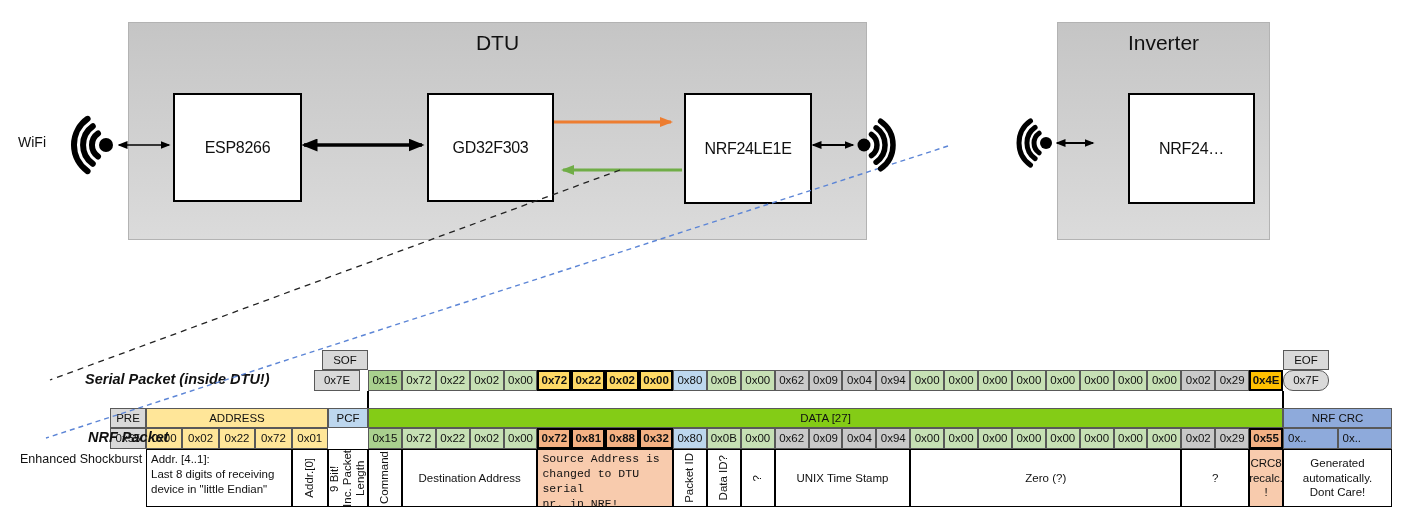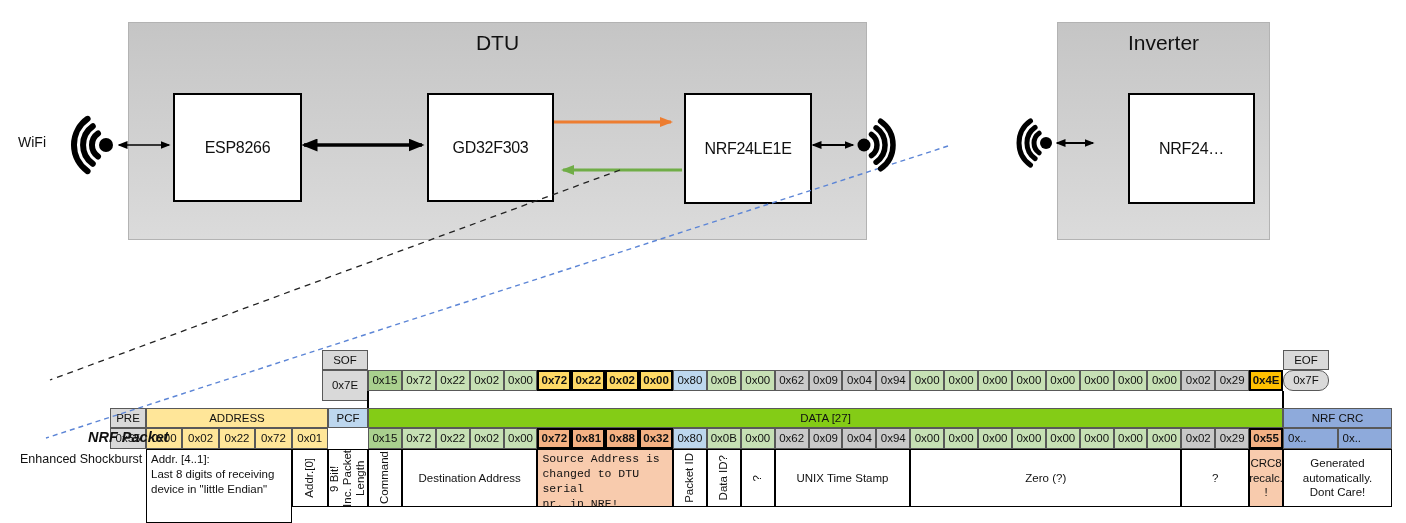--- a/index.html
+++ b/index.html
@@ -99,21 +99,21 @@
     <g stroke="#000" fill="none" stroke-width="5" stroke-linecap="round">
       <path d="M1039.1 133.2 A12 12 0 0 0 1039.1 152.8"></path>
       <path d="M1035.1 127.4 A19 19 0 0 0 1035.1 158.6"></path>
       <path d="M1030.5 120.9 A27 27 0 0 0 1030.5 165.1"></path>
       <circle cx="1046" cy="143" r="6" fill="#000" stroke="none"></circle>
     </g>
   </svg>
 
   <div id="table-layer">
       <div class="cell c-hg hdr" style="left: 322px; top: 350px; width: 46px; height: 20px;">SOF</div>
-      <div class="cell c-hg" style="left: 322px; top: 370px; width: 46px; height: 31px;">0x7E</div>
+      <div class="cell c-hg" style="left: 314px; top: 370px; width: 46px; height: 21px;">0x7E</div>
       <div class="cell c-g1" style="left: 368px; top: 370px; width: 33.89px; height: 21px;">0x15</div>
       <div class="cell c-g2" style="left: 401.89px; top: 370px; width: 33.89px; height: 21px;">0x72</div>
       <div class="cell c-g2" style="left: 435.78px; top: 370px; width: 33.89px; height: 21px;">0x22</div>
       <div class="cell c-g2" style="left: 469.67px; top: 370px; width: 33.89px; height: 21px;">0x02</div>
       <div class="cell c-g2" style="left: 503.56px; top: 370px; width: 33.89px; height: 21px;">0x00</div>
       <div class="cell c-gold bold" style="left: 537.45px; top: 370px; width: 33.89px; height: 21px;">0x72</div>
       <div class="cell c-gold bold" style="left: 571.34px; top: 370px; width: 33.89px; height: 21px;">0x22</div>
       <div class="cell c-gold bold" style="left: 605.23px; top: 370px; width: 33.89px; height: 21px;">0x02</div>
       <div class="cell c-gold bold" style="left: 639.12px; top: 370px; width: 33.89px; height: 21px;">0x00</div>
       <div class="cell c-blu" style="left: 673.01px; top: 370px; width: 33.89px; height: 21px;">0x80</div>
@@ -172,21 +172,21 @@
       <div class="cell c-g2" style="left: 1045.8px; top: 428px; width: 33.89px; height: 21px;">0x00</div>
       <div class="cell c-g2" style="left: 1079.69px; top: 428px; width: 33.89px; height: 21px;">0x00</div>
       <div class="cell c-g2" style="left: 1113.58px; top: 428px; width: 33.89px; height: 21px;">0x00</div>
       <div class="cell c-g2" style="left: 1147.47px; top: 428px; width: 33.89px; height: 21px;">0x00</div>
       <div class="cell c-gry" style="left: 1181.36px; top: 428px; width: 33.89px; height: 21px;">0x02</div>
       <div class="cell c-gry" style="left: 1215.25px; top: 428px; width: 33.89px; height: 21px;">0x29</div>
       <div class="cell c-sal bold" style="left: 1249.14px; top: 428px; width: 33.89px; height: 21px;">0x55</div>
       <div class="cell c-crcb hdr" style="left: 1283px; top: 408px; width: 109px; height: 20px;">NRF CRC</div>
       <div class="cell c-crcb al" style="left: 1283px; top: 428px; width: 54.5px; height: 21px;">0x..</div>
       <div class="cell c-crcb al" style="left: 1337.5px; top: 428px; width: 54.5px; height: 21px;">0x..</div>
-      <div class="ann left" style="left: 146px; top: 449px; width: 145.6px; height: 74px;"><span>Addr. [4..1]:
+      <div class="ann left" style="left: 146px; top: 449px; width: 145.6px; height: 58px;"><span>Addr. [4..1]:
 Last 8 digits of receiving
 device in "little Endian"</span></div>
       <div class="ann v" style="left: 291.6px; top: 449px; width: 36.4px; height: 58px;"><span>Addr.[0]</span></div>
       <div class="ann v" style="left: 328px; top: 449px; width: 40px; height: 58px;"><span>9 Bit!
 Inc. Packet
 Length</span></div>
       <div class="ann v" style="left: 368px; top: 449px; width: 33.89px; height: 58px;"><span>Command</span></div>
       <div class="ann" style="left: 401.89px; top: 449px; width: 135.56px; height: 58px;"><span>Destination Address</span></div>
       <div class="ann sal left" style="left: 537.45px; top: 449px; width: 135.56px; height: 58px; font-family: Liberation Mono, monospace;"><span>Source Address is
 changed to DTU serial
@@ -198,15 +198,16 @@
       <div class="ann" style="left: 910.24px; top: 449px; width: 271.12px; height: 58px;"><span>Zero (?)</span></div>
       <div class="ann" style="left: 1181.36px; top: 449px; width: 67.78px; height: 58px;"><span>?</span></div>
       <div class="ann sal" style="left: 1249.14px; top: 449px; width: 33.89px; height: 58px;"><span>CRC8
 recalc.
 !</span></div>
       <div class="ann" style="left: 1283px; top: 449px; width: 109px; height: 58px;"><span>Generated
 automatically.
 Dont Care!</span></div>
     </div>
 
+  <div class="pkt-label" id="serial-label">Serial Packet (inside DTU!)</div>
   <div class="pkt-label" id="nrf-label">NRF Packet</div>
   <div class="sub-label">Enhanced Shockburst</div>
 </div>
 
 </body></html>

